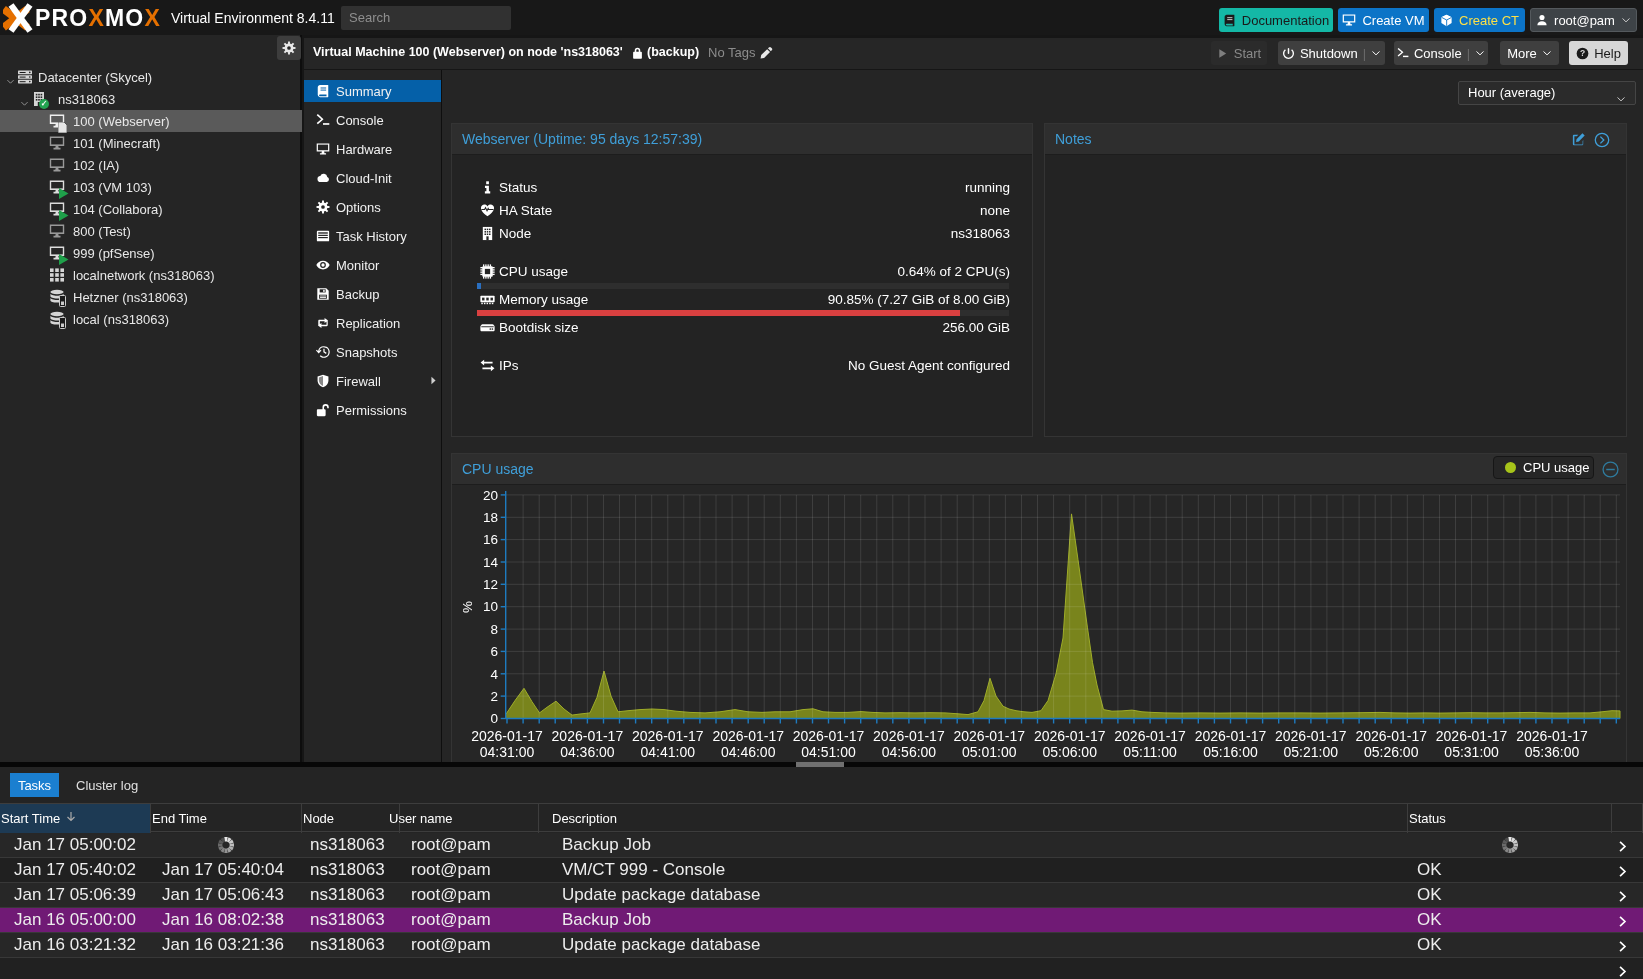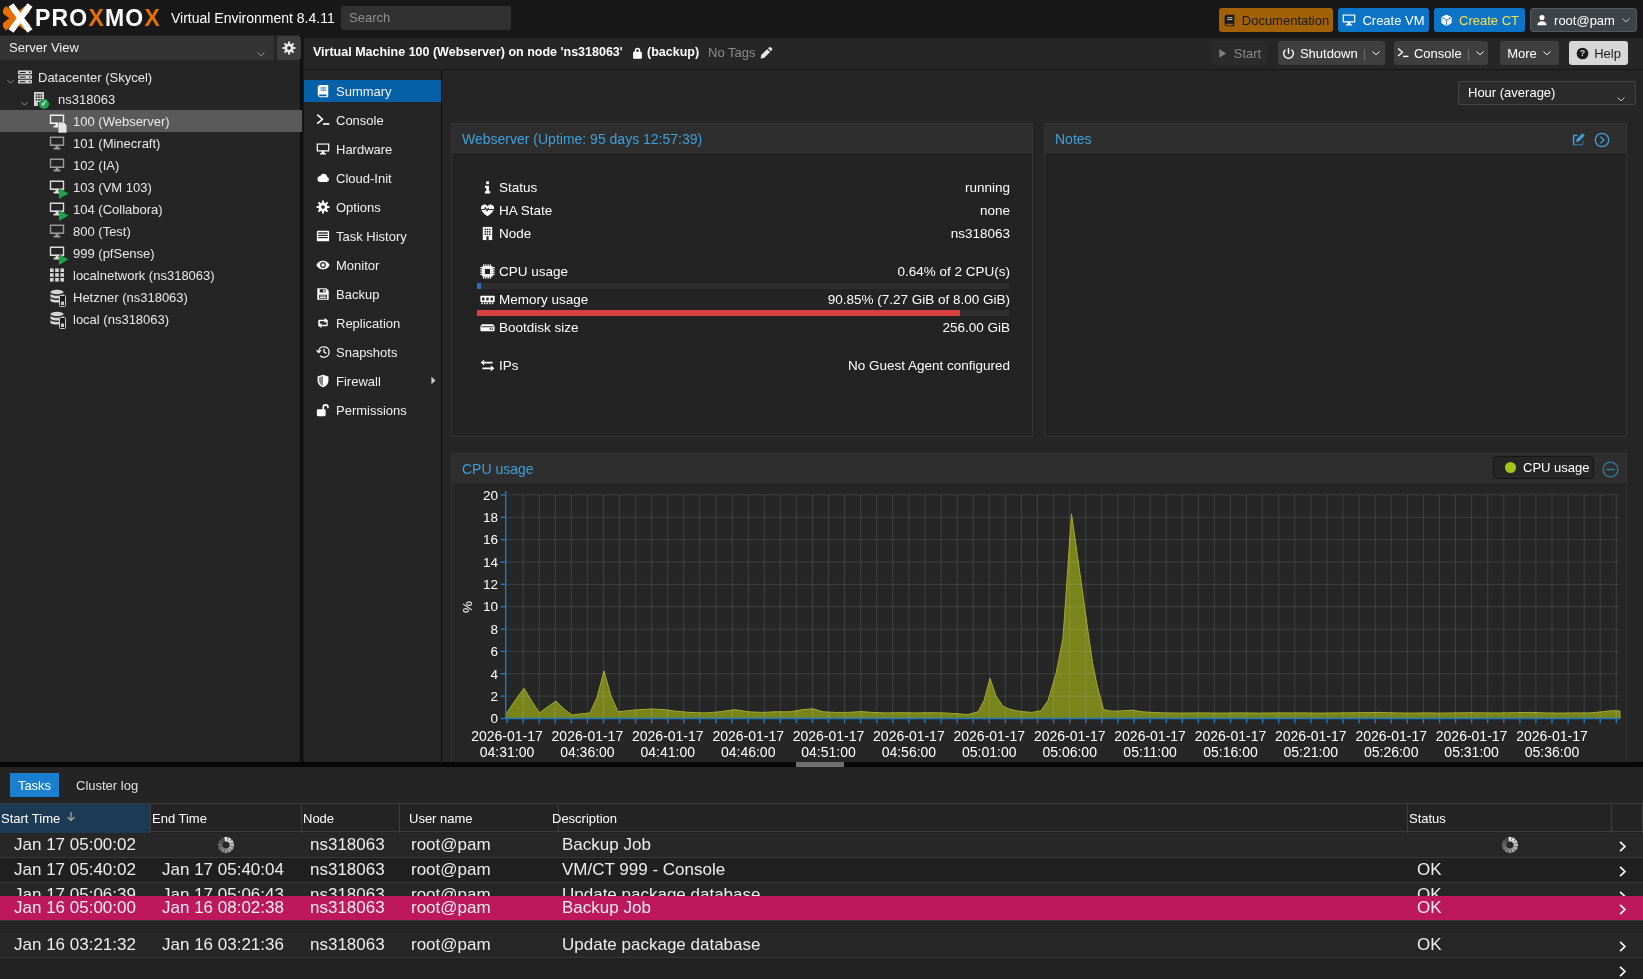--- a/index.html
+++ b/index.html
@@ -30,21 +30,21 @@
         <g stroke-linecap="butt">
           <line x1="0.5" y1="6" x2="24.5" y2="24.5" stroke="#e57000" stroke-width="7.8"></line>
           <line x1="0.5" y1="24.5" x2="24.5" y2="6" stroke="#e57000" stroke-width="7.8"></line>
           <line x1="8" y1="2" x2="27" y2="28" stroke="#ffffff" stroke-width="6.2"></line>
           <line x1="8" y1="28" x2="27" y2="2" stroke="#ffffff" stroke-width="6.2"></line>
         </g>
       </svg></div>
     <div class="abs" style="left:35px;top:5px;font-size:23px;font-weight:bold;letter-spacing:1.2px;color:#fff">PRO<span style="color:#e57000">X</span>MO<span style="color:#e57000">X</span></div>
     <div class="abs" style="left:171px;top:10px;font-size:14px;color:#fff">Virtual Environment 8.4.11</div>
     <div class="abs" style="left:341px;top:6px;width:170px;height:24px;background:#313131;border-radius:2px;color:#8f8f8f;font-size:13px;line-height:24px;padding-left:8px">Search</div>
-    <div class="abs btn" style="left:1219px;top:8px;width:114px;height:24px;background:#a16207;color:#1a1a1a"><svg width="13" height="13" viewBox="0 0 16 16" style="color:#1a1a1a;">
+    <div class="abs btn" style="left:1219px;top:8px;width:114px;height:24px;background:#14b8a6;color:#1a1a1a"><svg width="13" height="13" viewBox="0 0 16 16" style="color:#1a1a1a;">
         <path d="M4.6 1h8.9c.3 0 .5.2.5.5v13c0 .3-.2.5-.5.5H4.6C3.2 15 2 13.8 2 12.4V3.6C2 2.2 3.2 1 4.6 1zm-.1 11c-.6 0-1 .45-1 1s.4 1 1 1H12v-2H4.5z" fill="currentColor"></path>
         <rect x="5.2" y="4" width="6.4" height="1.1" fill="#d7d7d7"></rect>
         <rect x="5.2" y="6.4" width="6.4" height="1.1" fill="#d7d7d7"></rect>
       </svg>Documentation</div>
     <div class="abs btn" style="left:1338px;top:8px;width:91px;height:24px;background:#0c74c7;color:#fff"><svg width="14" height="14" viewBox="0 0 16 16" style="color:#fff;">
         <path d="M.8 1.6h14.4v9.3H9.3l.4 1.9h1.8v1.6H4.5v-1.6h1.8l.4-1.9H.8z" fill="currentColor"></path>
         <rect x="2.2" y="3" width="11.6" height="6.4" fill="#0c74c7"></rect>
       </svg>Create VM</div>
     <div class="abs btn" style="left:1434px;top:8px;width:91px;height:24px;background:#0c74c7;color:#fde047"><svg width="13" height="13" viewBox="0 0 16 16" style="color:#fff;">
         <path d="M8 .8l6.3 3.2v7L8 15.2l-6.3-4.2v-7z" fill="currentColor"></path>
@@ -52,23 +52,20 @@
         <path d="M8.2 7.4v7.2M1.9 4.1l6.3 3.3m6-3.2L8.2 7.4" stroke="#0c74c7" stroke-width="1.1" fill="none"></path>
       </svg>Create CT</div>
     <div class="abs btn" style="left:1530px;top:8px;width:107px;height:24px;background:#3e4347;border:1px solid #54595d;color:#fff"><svg width="12" height="12" viewBox="0 0 16 16" style="color:#fff;">
         <circle cx="8" cy="4.6" r="3.4" fill="currentColor"></circle>
         <path d="M1.8 15c0-3.4 2.8-5.4 6.2-5.4s6.2 2 6.2 5.4z" fill="currentColor"></path>
       </svg>root@pam<svg width="10" height="10" viewBox="0 0 16 16" style="color:#cfcfcf;">
         <path d="M2.5 5.5L8 11l5.5-5.5" fill="none" stroke="currentColor" stroke-width="1.6"></path>
       </svg></div>
   </div>
 <div id="treepanel" class="abs">
-    <div class="abs" style="left:0;top:1px;width:274px;height:24px;background:#333333;color:#f0f0f0;font-size:13px;line-height:24px;padding-left:9px">Server View<span class="abs" style="right:8px;top:7px"><svg width="10" height="10" viewBox="0 0 16 16" style="color:#9b9b9b;">
-          <path d="M2.5 5.5L8 11l5.5-5.5" fill="none" stroke="currentColor" stroke-width="1.6"></path>
-        </svg></span></div>
     <div class="abs" style="left:277px;top:1px;width:24px;height:24px;background:#3d3d3d;border-radius:3px;display:flex;align-items:center;justify-content:center">
       <svg width="14" height="14" viewBox="0 0 16 16" style="color:#e8e8e8;">
         <rect x="6.9" y="0.6" width="2.2" height="3.4" fill="currentColor" transform="rotate(0 8 8)"></rect>
         <rect x="6.9" y="0.6" width="2.2" height="3.4" fill="currentColor" transform="rotate(45 8 8)"></rect>
         <rect x="6.9" y="0.6" width="2.2" height="3.4" fill="currentColor" transform="rotate(90 8 8)"></rect>
         <rect x="6.9" y="0.6" width="2.2" height="3.4" fill="currentColor" transform="rotate(135 8 8)"></rect>
         <rect x="6.9" y="0.6" width="2.2" height="3.4" fill="currentColor" transform="rotate(180 8 8)"></rect>
         <rect x="6.9" y="0.6" width="2.2" height="3.4" fill="currentColor" transform="rotate(225 8 8)"></rect>
         <rect x="6.9" y="0.6" width="2.2" height="3.4" fill="currentColor" transform="rotate(270 8 8)"></rect>
         <rect x="6.9" y="0.6" width="2.2" height="3.4" fill="currentColor" transform="rotate(315 8 8)"></rect>
@@ -708,21 +705,21 @@
     </svg></div>
 <div id="taskpanel" class="abs">
     <div class="abs" style="left:10px;top:6px;width:49px;height:24px;background:#1b7fd0;border-radius:0;color:#fff;font-size:13px;display:flex;align-items:center;justify-content:center">Tasks</div>
     <div class="abs" style="left:76px;top:6px;height:24px;color:#e0e0e0;font-size:13px;display:flex;align-items:center">Cluster log</div>
     <div class="abs" style="left:0;top:36px;width:1643px;height:29px;background:#242424;border-top:1px solid #3d3d3d;border-bottom:1px solid #3d3d3d">
       <div class="hcell" style="left:0px;width:151px;background:#1d3a54;">Start Time<span style="margin-left:6px"><svg width="10" height="12" viewBox="0 0 10 12" style="">
             <path d="M5 1v8M1.5 6L5 9.5 8.5 6" stroke="#aaaaaa" stroke-width="1.2" fill="none"></path>
           </svg></span></div>
       <div class="hcell" style="left:151px;width:151px;">End Time</div>
       <div class="hcell" style="left:302px;width:98px;">Node</div>
-      <div class="hcell" style="left:408px;width:151px;">User name</div>
+      <div class="hcell" style="left:388px;width:151px;">User name</div>
       <div class="hcell" style="left:551px;width:857px;">Description</div>
       <div class="hcell" style="left:1408px;width:204px;">Status</div>
       <div class="hcell" style="left:1612px;width:31px;"></div>
     </div>
     <div class="trow" style="top:66px;background:#272727;">
       <div class="tcell" style="left:14px">Jan 17 05:00:02</div>
       <div class="abs" style="left:218px;top:4px"><svg width="16" height="16" viewBox="0 0 16 16" style="">
           <g transform="translate(8,8)">
             <path d="M-1.7 -8 L1.7 -8 L1 -3.5999999999999996 L-1 -3.5999999999999996 Z" fill="#e8e8e8" opacity="1.00" transform="rotate(0)"></path>
             <path d="M-1.7 -8 L1.7 -8 L1 -3.5999999999999996 L-1 -3.5999999999999996 Z" fill="#e8e8e8" opacity="0.93" transform="rotate(30)"></path>
@@ -776,21 +773,21 @@
       <div class="tcell" style="left:14px">Jan 17 05:06:39</div>
       <div class="tcell" style="left:162px">Jan 17 05:06:43</div>
       <div class="tcell" style="left:310px">ns318063</div>
       <div class="tcell" style="left:411px">root@pam</div>
       <div class="tcell" style="left:562px">Update package database</div>
       <div class="tcell" style="left:1417px">OK</div>
       <div class="abs" style="left:1616px;top:6px"><svg width="13" height="13" viewBox="0 0 16 16" style="color:#fff;">
           <path d="M5 2.2L11 8l-6 5.8" fill="none" stroke="currentColor" stroke-width="2.1"></path>
         </svg></div>
     </div>
-    <div class="trow" style="top:129px;background:#be185d;">
+    <div class="trow" style="top:141px;background:#701a75;">
       <div class="tcell" style="left:14px">Jan 16 05:00:00</div>
       <div class="tcell" style="left:162px">Jan 16 08:02:38</div>
       <div class="tcell" style="left:310px">ns318063</div>
       <div class="tcell" style="left:411px">root@pam</div>
       <div class="tcell" style="left:562px">Backup Job</div>
       <div class="tcell" style="left:1417px">OK</div>
       <div class="abs" style="left:1616px;top:6px"><svg width="13" height="13" viewBox="0 0 16 16" style="color:#fff;">
           <path d="M5 2.2L11 8l-6 5.8" fill="none" stroke="currentColor" stroke-width="2.1"></path>
         </svg></div>
     </div>

